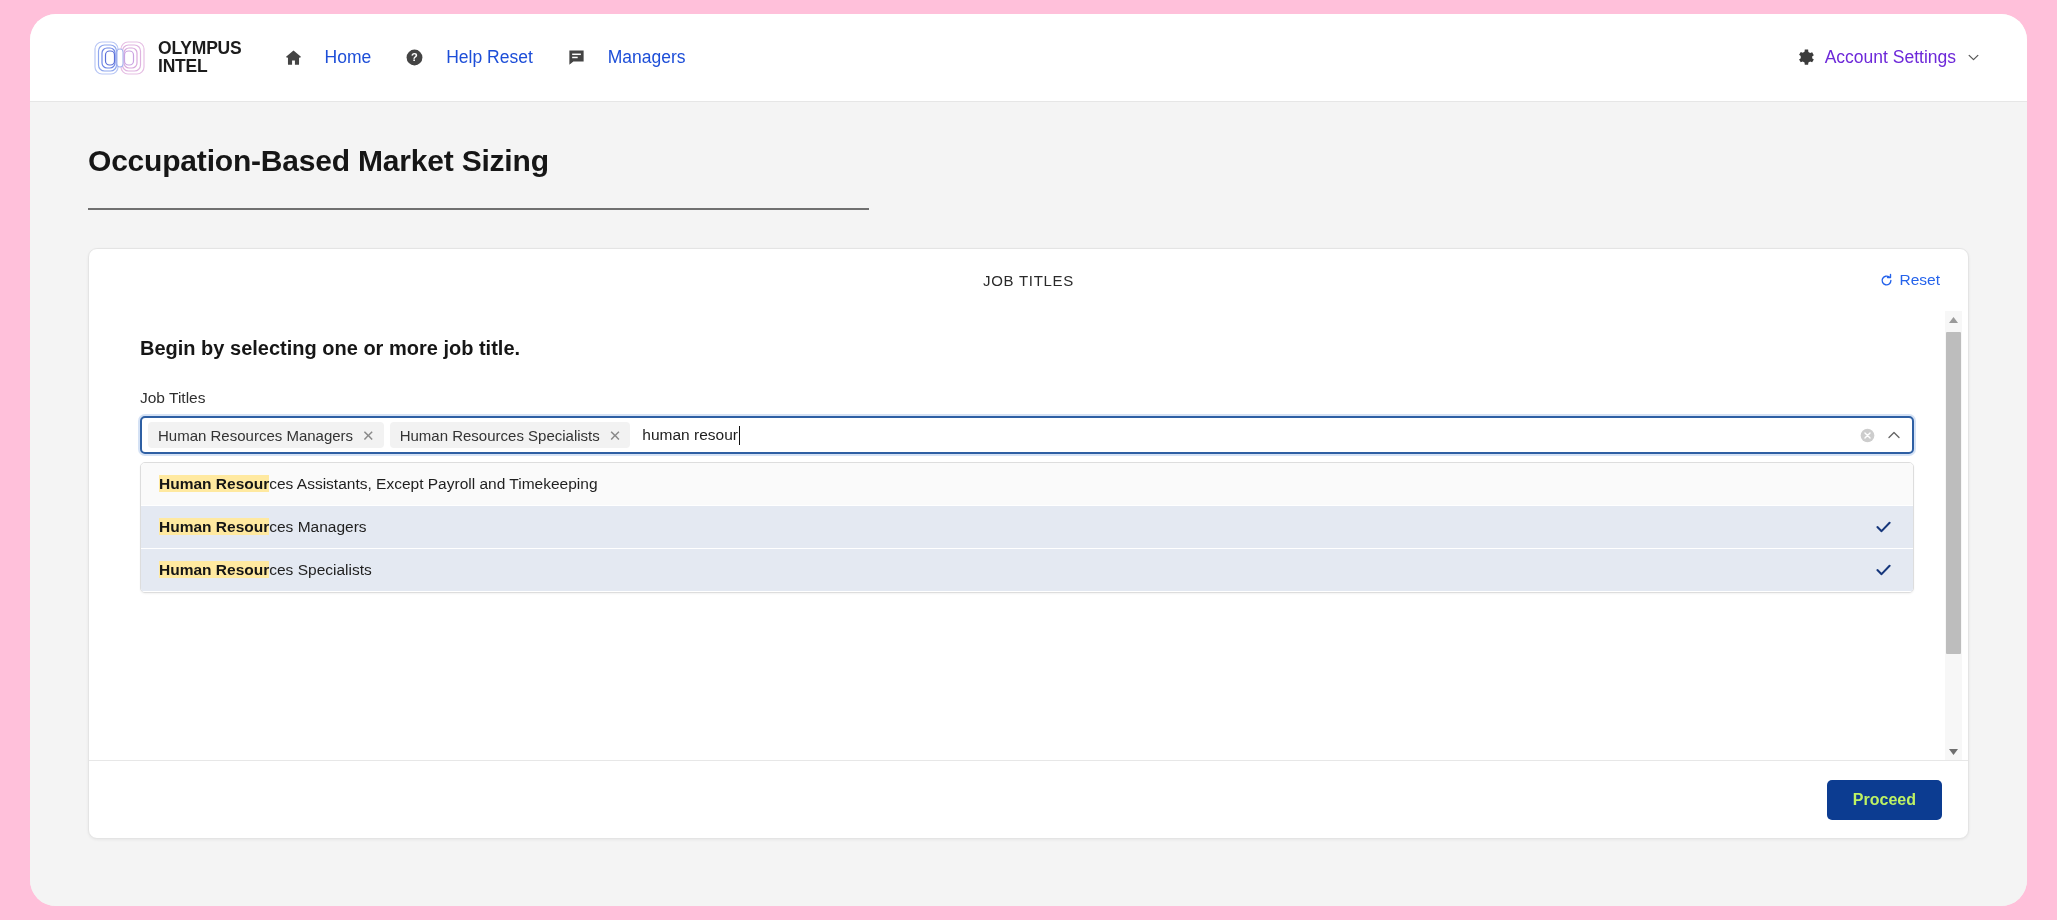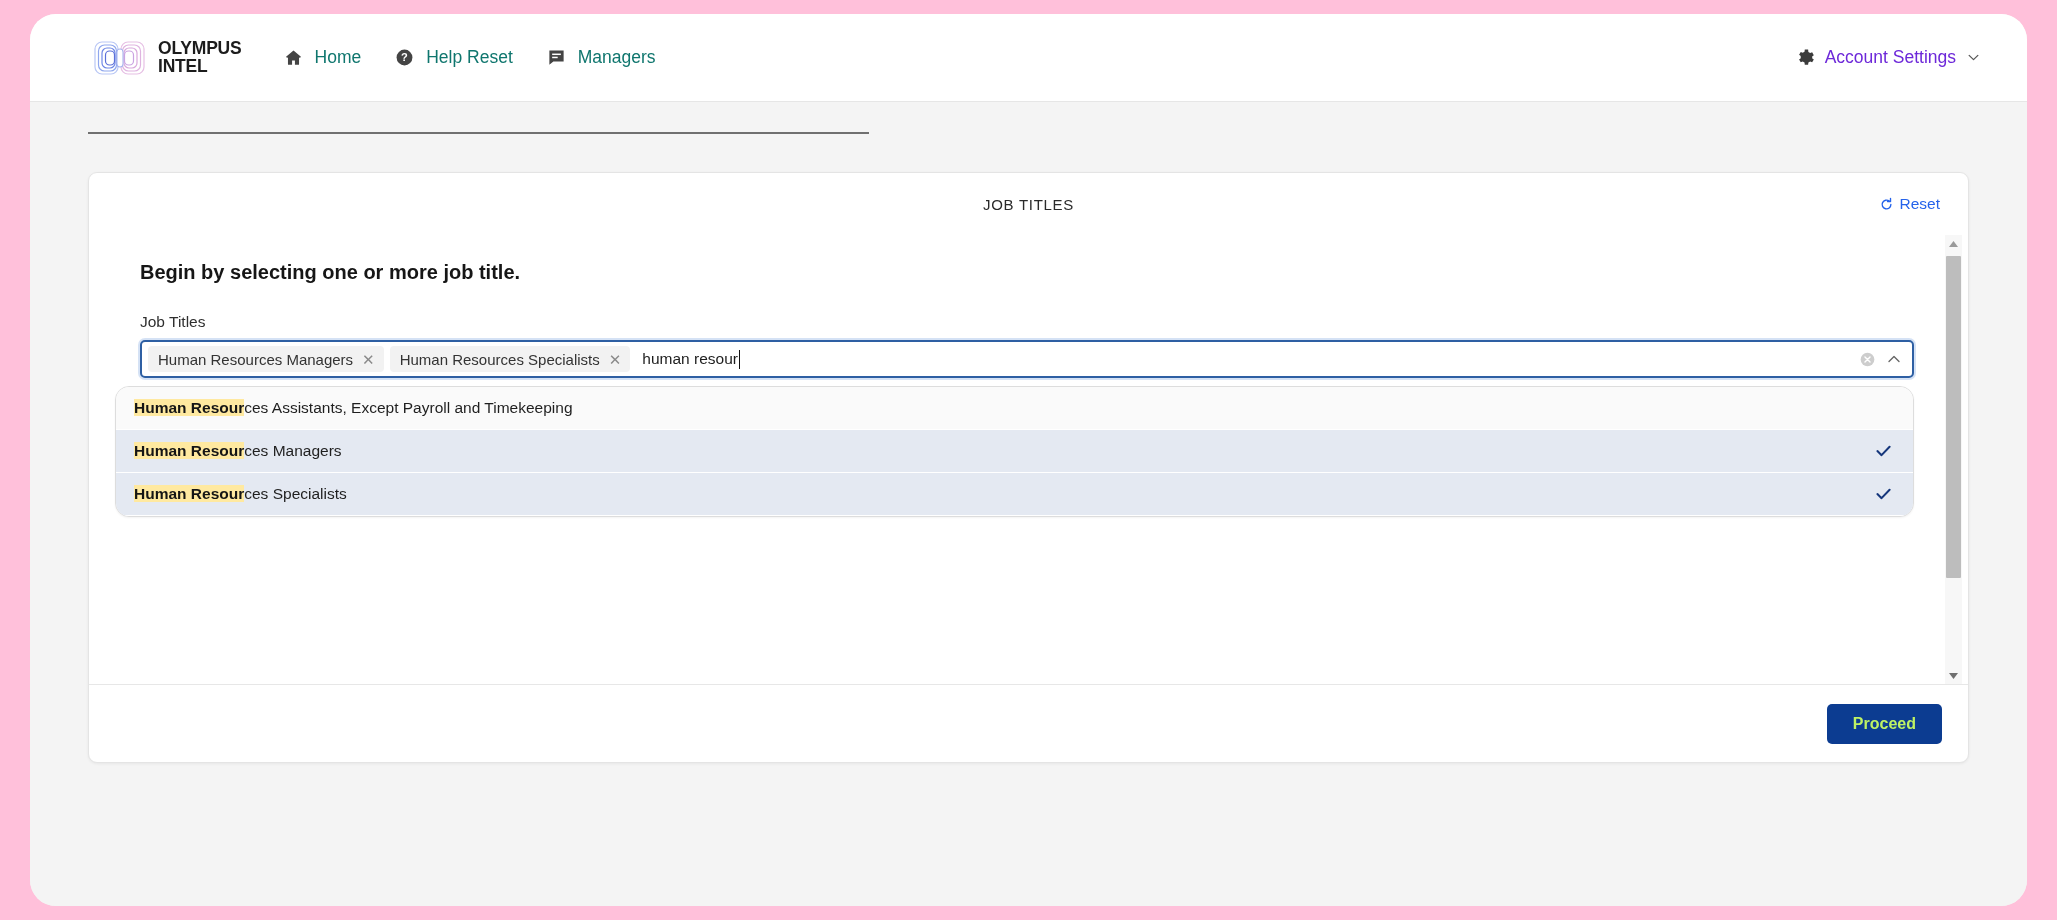--- a/index.html
+++ b/index.html
@@ -63,23 +63,23 @@
     line-height: 1.02;
     letter-spacing: -0.2px;
     color: #1c1c1c;
     white-space: pre-line;
   }
 
   .navlinks { display: flex; align-items: center; gap: 34px; }
   .navlink {
     display: flex;
     align-items: center;
-    gap: 12px;
+    gap: 22px;
     font-size: 17.5px;
-    color: #0f766e;
+    color: #1d4ed8;
     cursor: pointer;
     text-decoration: none;
   }
   .navlink svg { display: block; }
 
   .nav-spacer { flex: 1 1 auto; }
 
   #account-settings {
     display: flex;
     align-items: center;
@@ -237,24 +237,25 @@
     height: 19px;
     background: #111;
     margin-left: 1px;
   }
   .sel-actions { display: flex; align-items: center; gap: 13px; padding-right: 6px; }
   .clear-circle { width: 15px; height: 15px; display: block; cursor: pointer; }
   .caret-up { width: 12px; height: 8px; display: block; cursor: pointer; }
 
   
   #dropdown {
+    margin-left: 25px;
     margin-right: 20px;
     margin-top: 8px;
     border: 1px solid #dddddd;
-    border-radius: 14px;
+    border-radius: 5px;
     background: #ffffff;
     overflow: hidden;
     box-shadow: 0 1px 2px rgba(0,0,0,.05);
   }
   .option {
     height: 43px;
     display: flex;
     align-items: center;
     padding: 0 22px 0 18px;
     font-size: 15.5px;
@@ -389,20 +390,21 @@
       <span>Account Settings</span>
       <svg class="caret-sm" viewBox="0 0 12 8">
         <path d="M1 1.5 6 6.5 11 1.5" fill="none" stroke="#555" stroke-width="1.4" stroke-linecap="round" stroke-linejoin="round"></path>
       </svg>
     </div>
 
   </div>
 
   <div id="page-body">
 
+    <div id="page-title">Occupation-Based Market Sizing</div>
     <div id="title-rule"></div>
 
     <div id="main-card">
 
       <div class="card-head">
         <div id="card-head-title">JOB TITLES</div>
         <div id="reset-button">
           <svg width="15" height="15" viewBox="0 0 24 24">
             <path d="M19 12a7 7 0 1 1-2.6-5.45" fill="none" stroke="#2563eb" stroke-width="2.2" stroke-linecap="round"></path>
             <path d="M18.4 2.4v4.8h-4.8" fill="none" stroke="#2563eb" stroke-width="2.2" stroke-linecap="round" stroke-linejoin="round"></path>

